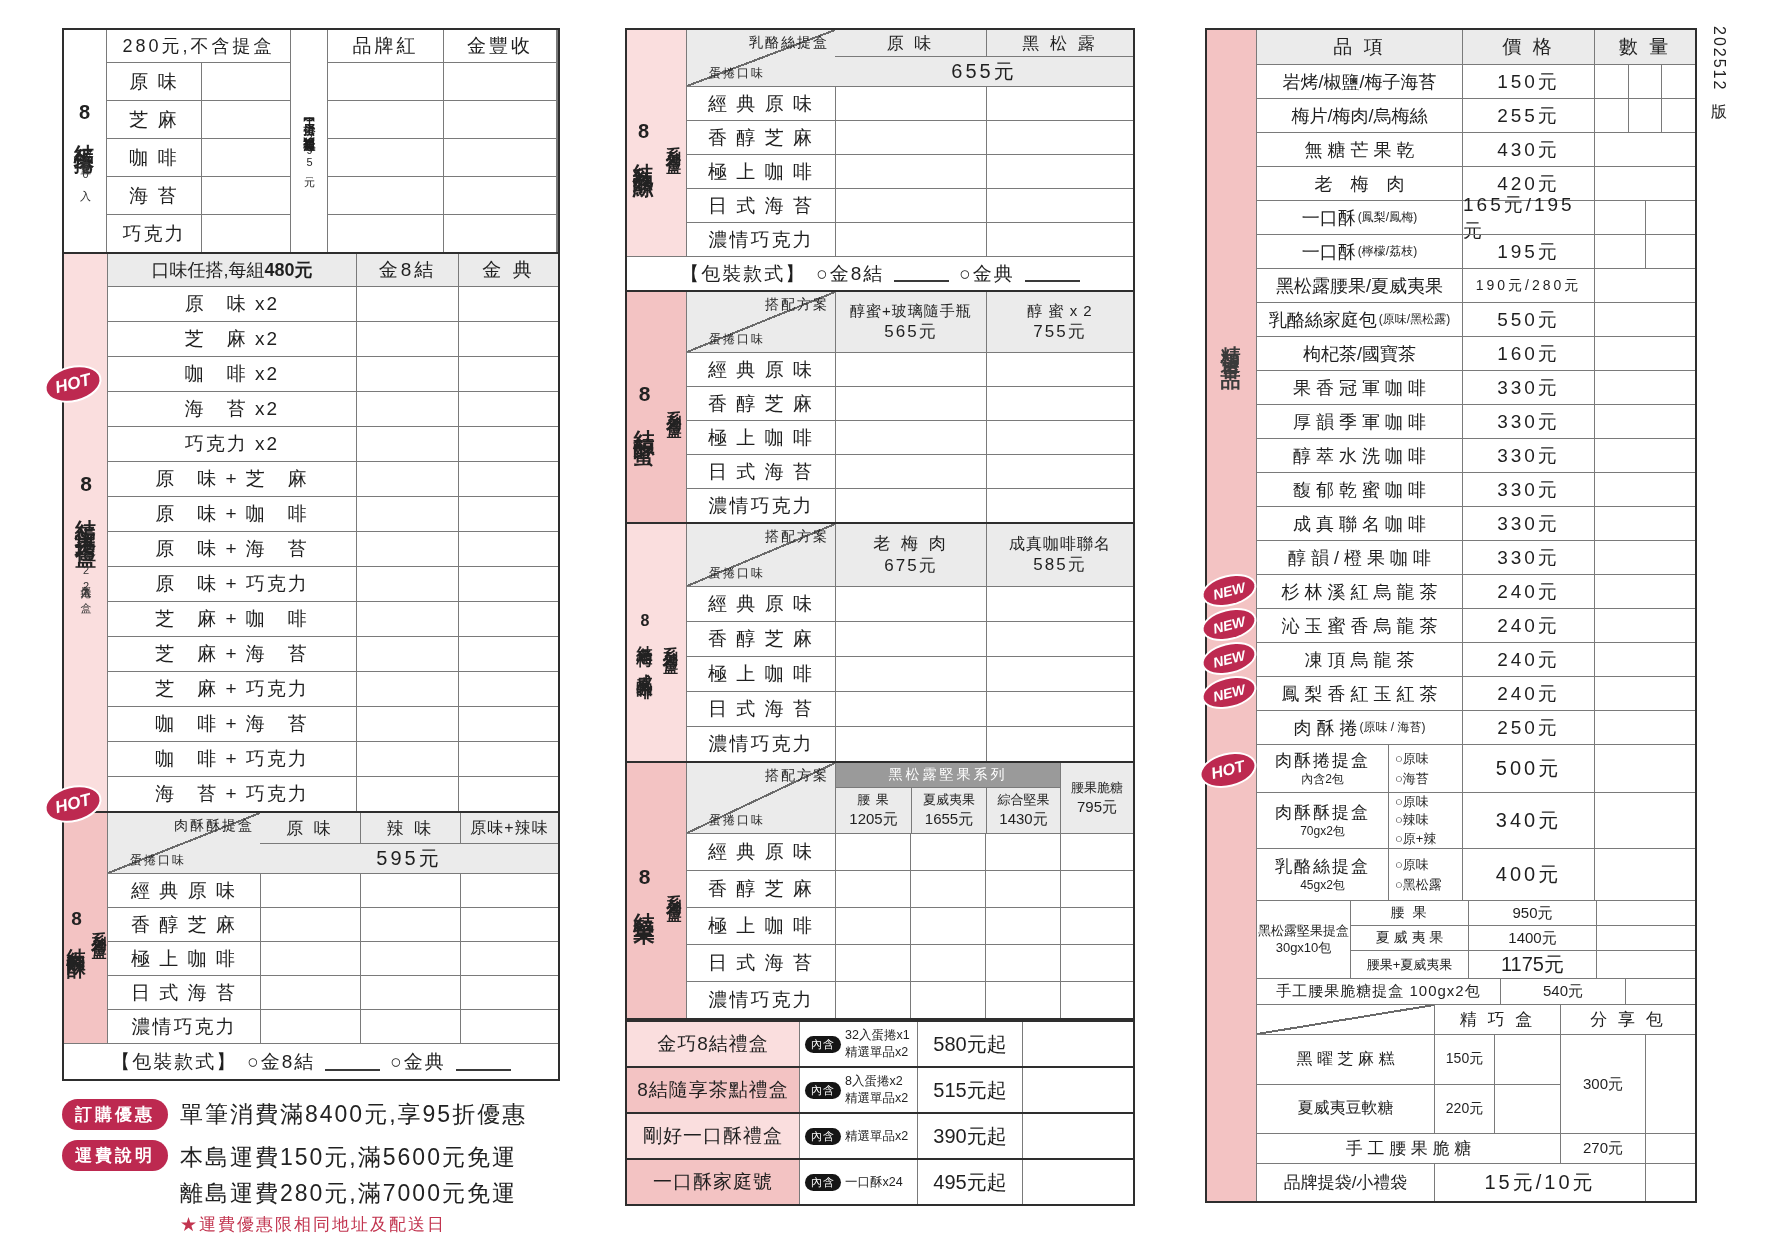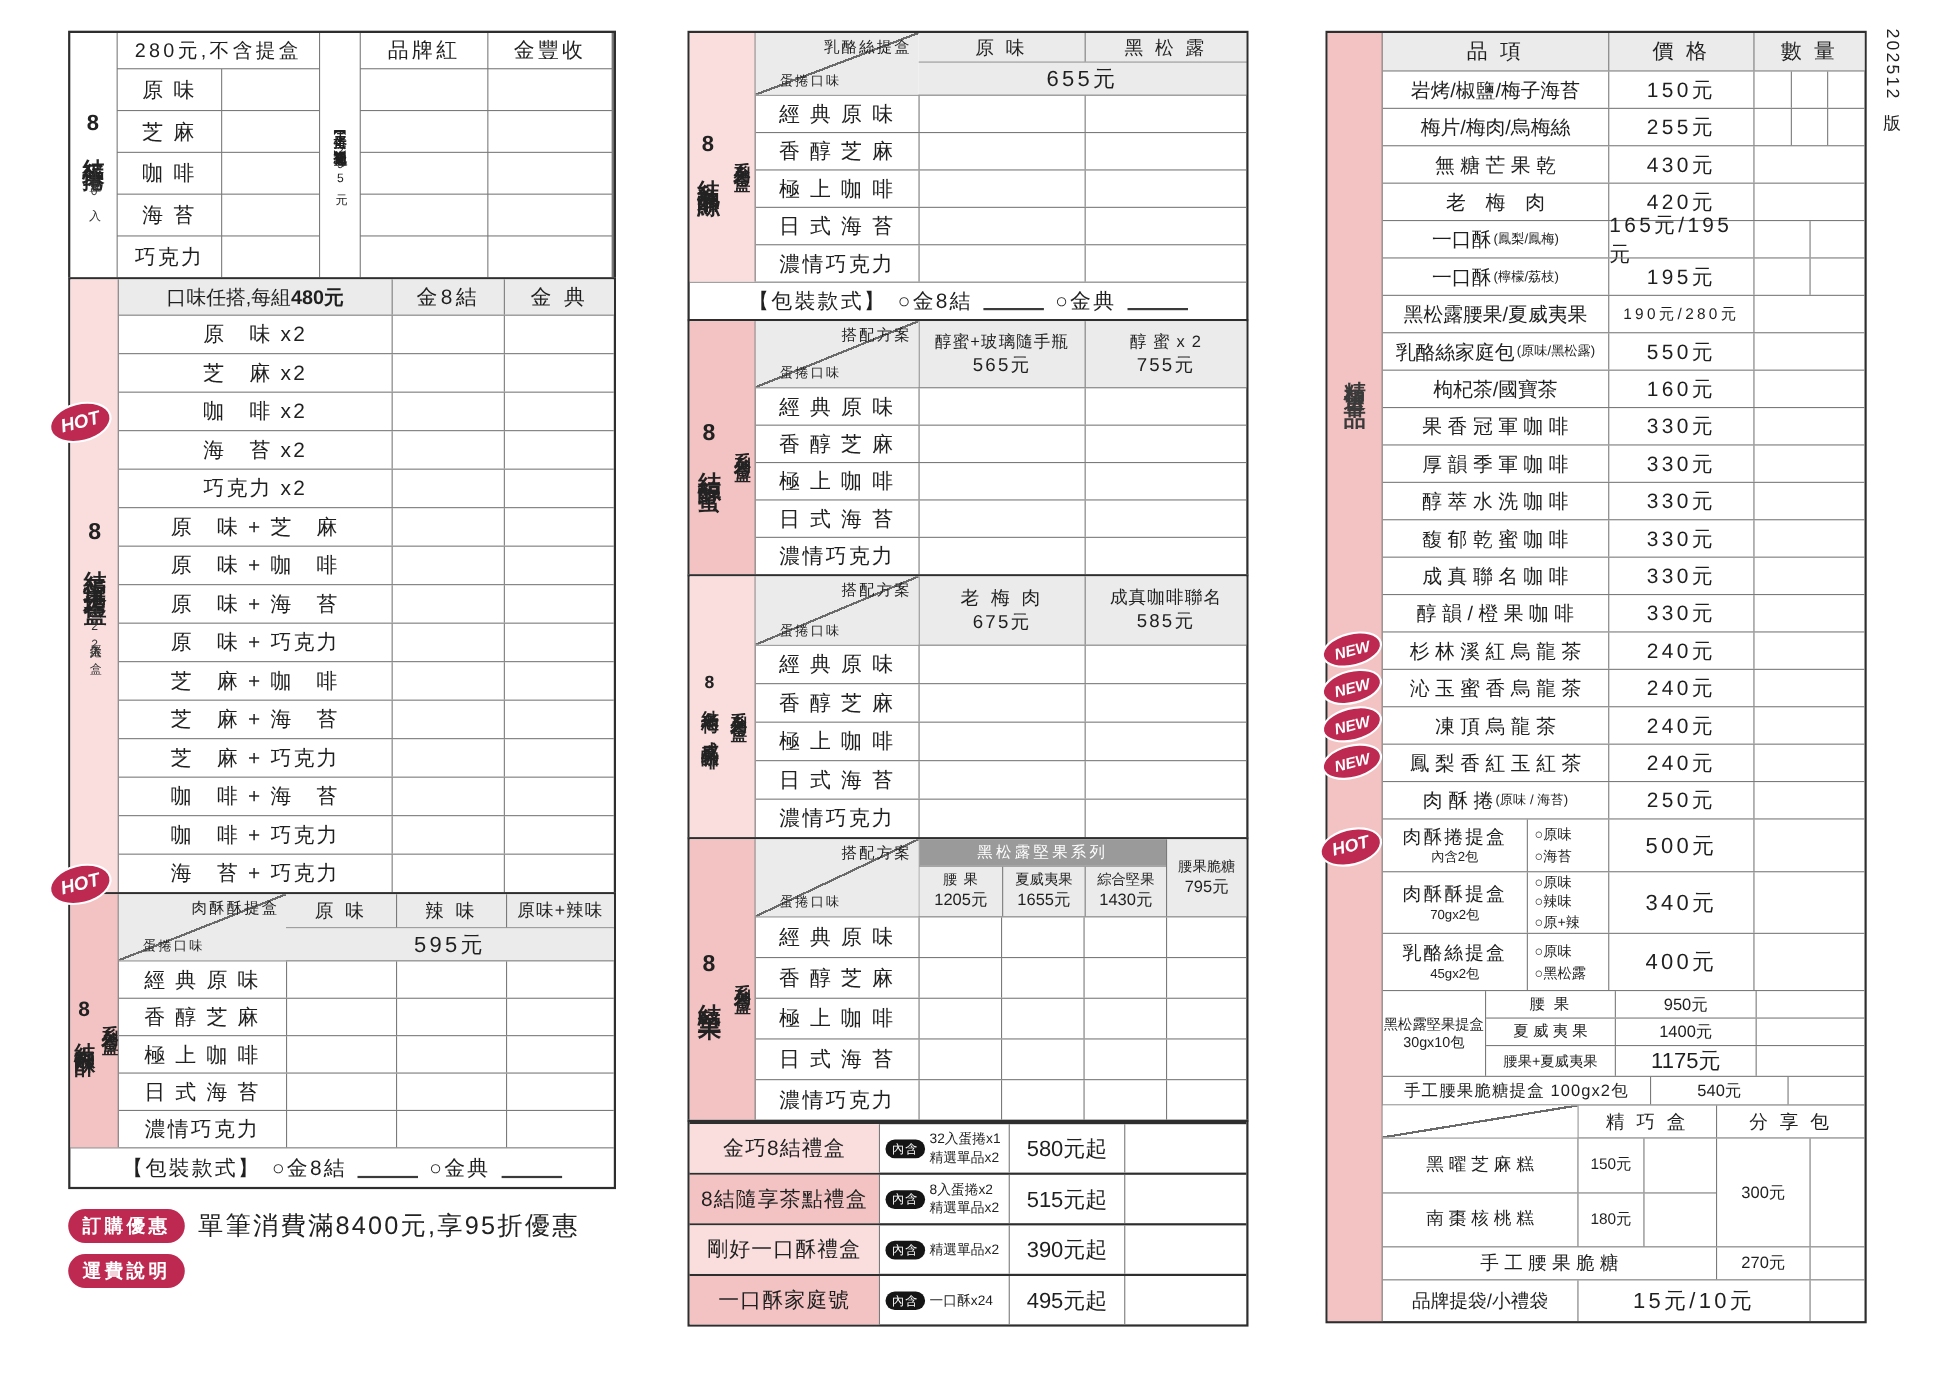--- a/index.html
+++ b/index.html
@@ -274,20 +274,25 @@
         <span class="blank"></span>
     </div>
   </div>
 
   <div style="display:flex;align-items:center;gap:12px;margin-top:18px">
     <span class="pill">訂購優惠</span>
     <span class="ptext">單筆消費滿8400元,享95折優惠</span>
   </div>
   <div style="display:flex;align-items:flex-start;gap:12px;margin-top:10px">
     <span class="pill">運費說明</span>
+    <div>
+      <div class="ptext" style="line-height:1.55">本島運費150元,滿5600元免運</div>
+      <div class="ptext" style="line-height:1.55">離島運費280元,滿7000元免運</div>
+      <div style="color:#c2344f;font-size:17px;letter-spacing:2px;margin-top:2px">★運費優惠限相同地址及配送日</div>
+    </div>
   </div>
 
   <span class="badge" style="left:-16px;top:340px;width:54px;height:32px;font-size:17px">HOT</span>
   <span class="badge" style="left:-16px;top:760px;width:54px;height:32px;font-size:17px">HOT</span>
 </div>
 
 <div class="col" style="left:625px;width:510px;position:absolute">
 
   <div class="sec" style="margin-top:0">
     <div class="body">
@@ -855,22 +860,22 @@
           <div class="c hdr fill" style="font-size:17px">分 享 包</div>
         </div>
         <div class="frow" style="height:99px">
           <div style="display:flex;flex-direction:column;width:303px">
             <div class="frow fill" style="border-top:none">
               <div class="c w" style="width:177px;font-size:16px">黑 曜 芝 麻 糕</div>
               <div class="c w" style="width:60px;font-size:14px">150元</div>
               <div class="c fill"></div>
             </div>
             <div class="frow fill">
-              <div class="c w" style="width:177px;font-size:16px">南 棗 核 桃 糕</div>
-              <div class="c w" style="width:60px;font-size:14px">180元</div>
+              <div class="c w" style="width:177px;font-size:16px">夏威夷豆軟糖</div>
+              <div class="c w" style="width:60px;font-size:14px">220元</div>
               <div class="c fill"></div>
             </div>
           </div>
           <div class="c w" style="width:85px;font-size:15px">300元</div>
           <div class="c fill"></div>
         </div>
         <div class="frow" style="height:30px">
           <div class="c w" style="width:303px;font-size:17px">手 工 腰 果 脆 糖</div>
           <div class="c w" style="width:85px;font-size:15px">270元</div>
           <div class="c fill"></div>

